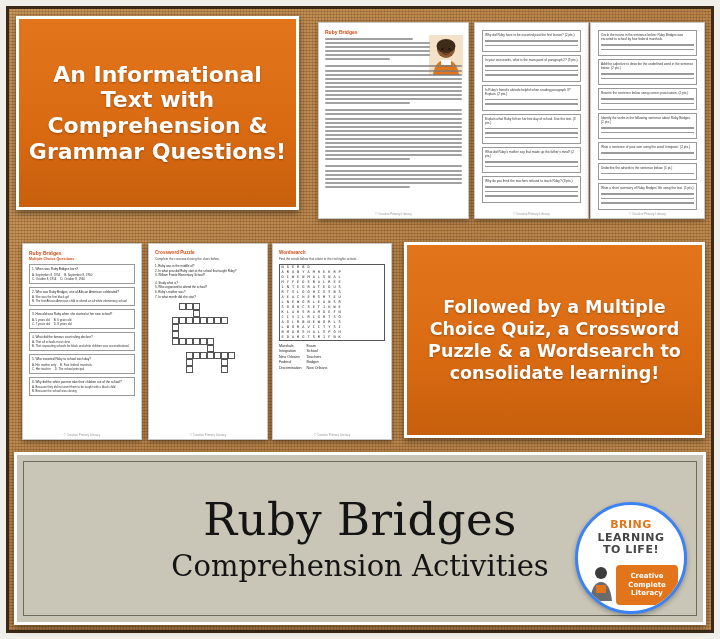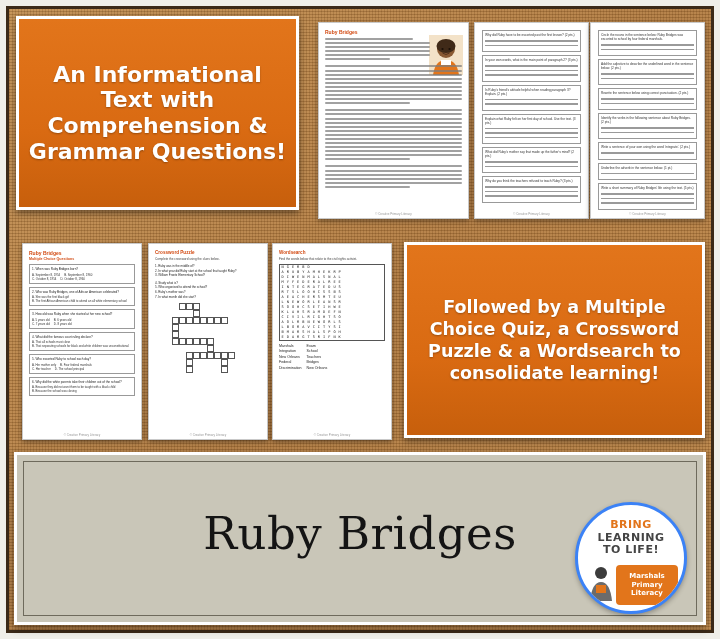--- a/index.html
+++ b/index.html
@@ -613,25 +613,26 @@
         <div>New Orleans</div>
       </div>
     </div>
   </div>
   <div class="pagenum">© Creative Primary Literacy</div>
 </div>
 
 <div id="title-panel">
   <div id="title-inner">
     <div id="main-title">Ruby Bridges</div>
+    <div id="sub-title">Comprehension Activities</div>
   </div>
   <div id="logo">
     <div class="l1">BRING</div>
     <div class="l2">LEARNING</div>
     <div class="l3">TO LIFE!</div>
     <svg class="kid" viewBox="0 0 30 36">
       <circle cx="15" cy="8" r="6" fill="#3c3c3c"></circle>
       <path d="M4 36 Q6 17 15 17 Q24 17 26 36 Z" fill="#6b6b6b"></path>
       <rect x="10" y="20" width="10" height="8" fill="#e2751b"></rect>
     </svg>
-    <div class="badge">Marshals Primary Literacy</div>
+    <div class="badge">Creative Complete Literacy</div>
   </div>
 </div>
 
 </body></html>

